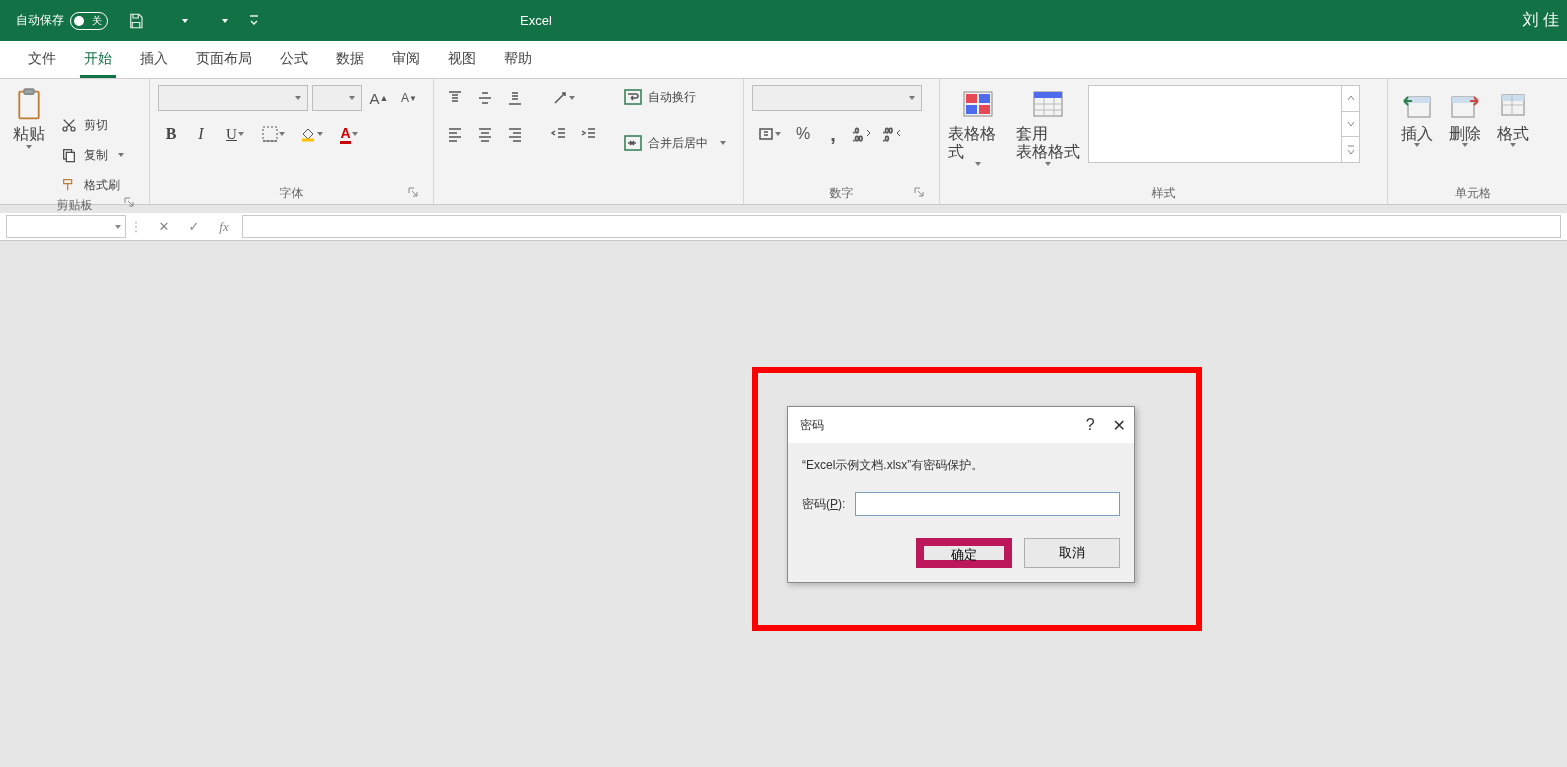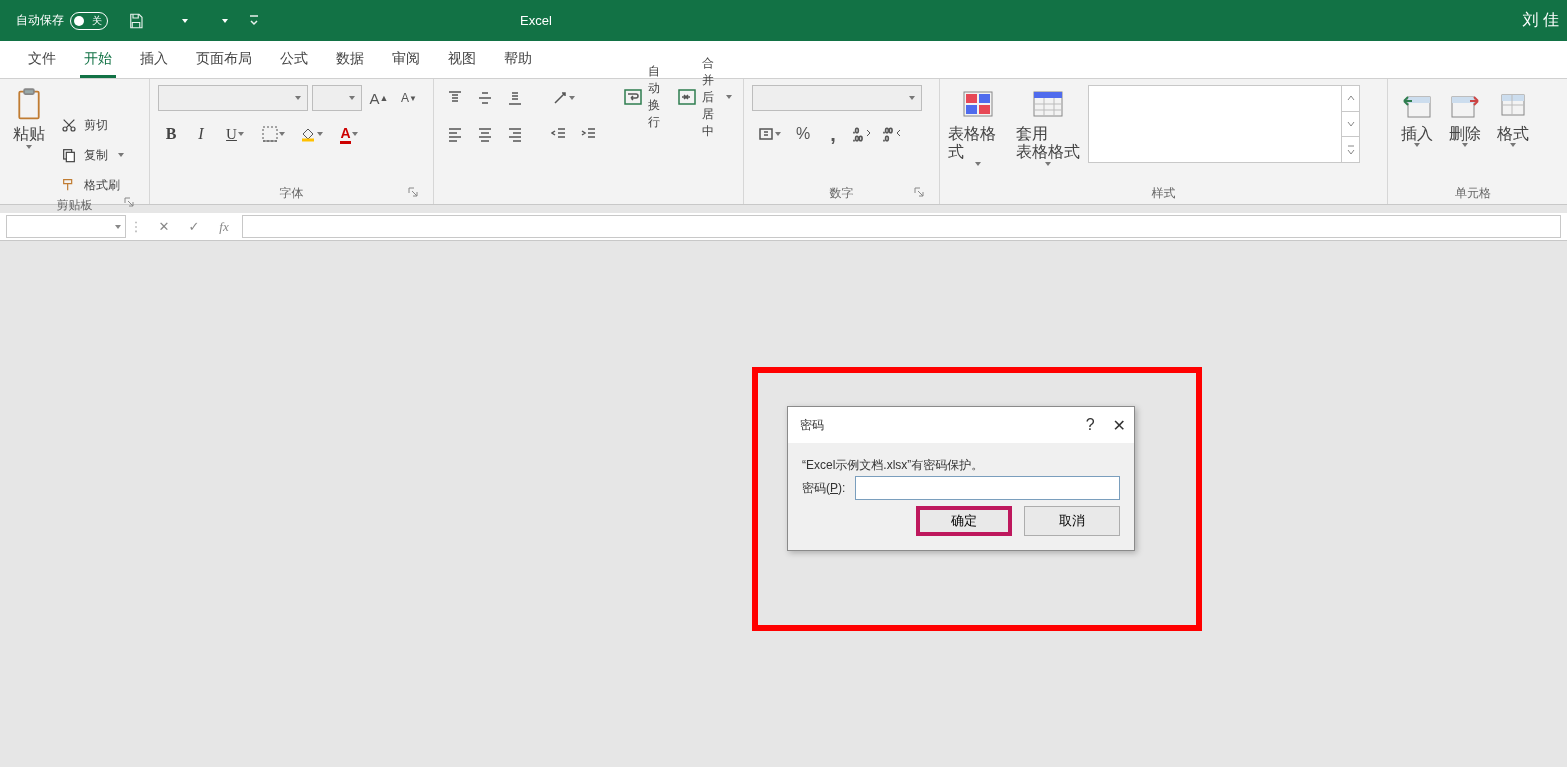--- a/index.html
+++ b/index.html
@@ -63,27 +63,27 @@
 
   
   .highlight{ position:absolute; border:6px solid #ff0000; left:752px; top:367px; width:450px; height:264px; }
 
   
   .dialog{ position:absolute; left:787px; top:406px; width:348px; background:#f0f0f0; border:1px solid #8a8a8a; box-shadow:2px 2px 6px rgba(0,0,0,.25); font-size:12px;}
   .dlg-title{ height:36px; display:flex; align-items:center; justify-content:space-between; padding:0 8px 0 12px; background:#fff;}
   .dlg-title .right{ display:flex; gap:18px; align-items:center;}
   .dlg-title .right span{ font-size:16px; font-family:Arial;}
   .dlg-title .close{ font-size:16px;}
-  .dlg-body{ padding:14px 14px 14px 14px; display:flex; flex-direction:column; gap:2px;}
+  .dlg-body{ padding:14px 14px 14px 14px; display:flex; flex-direction:column; gap:18px;}
   .dlg-row{ display:flex; align-items:center; gap:10px;}
   .dlg-row label u{text-decoration:underline;}
   .dlg-row input{ flex:1; height:24px; border:1px solid #7a9ebd; background:#fff; }
   .dlg-actions{ display:flex; justify-content:flex-end; gap:12px; padding-top:4px;}
   .dlg-actions button{ width:96px; height:30px; background:#e9e9e9; border:1px solid #adadad; font-size:13px;}
-  .dlg-actions button.primary{ border:4px solid #be185d; background:#e9e9e9;}
+  .dlg-actions button.primary{ border:8px solid #be185d; background:#e9e9e9;}
 
   .chev{ width:0;height:0;border-left:4px solid transparent;border-right:4px solid transparent;border-top:5px solid currentColor; display:inline-block;}
   .chev.small{border-left-width:3px;border-right-width:3px;border-top-width:4px;}
 </style>
 </head>
 <body>
 
 <div class="titlebar">
   <div class="autosave">
     <span>自动保存</span>
@@ -306,21 +306,21 @@
                 <path d="M7 3h7M7 7h7M7 11h7M4 5L1 7l3 2"></path>
               </svg>
             </div>
           <div class="btn">
               <svg width="16" height="16" stroke="#555" stroke-width="1.5" fill="none">
                 <path d="M7 3h7M7 7h7M7 11h7M1 5l3 2-3 2"></path>
               </svg>
             </div>
         </div>
       </div>
-      <div style="display:flex;flex-direction:row;gap:10px">
+      <div style="display:flex;flex-direction:column;gap:22px">
         <div class="small-btn">
             <span class="ic">
               <svg width="18" height="16" stroke="#2e7d4f" stroke-width="1.5" fill="none">
                 <rect x="1" y="1" width="16" height="14"></rect>
                 <path d="M4 5h8a2 2 0 010 4H7m0 0l2-2m-2 2l2 2" stroke="#555"></path>
               </svg>
             </span>
             <span>自动换行</span>
           </div>
         <div class="small-btn">

